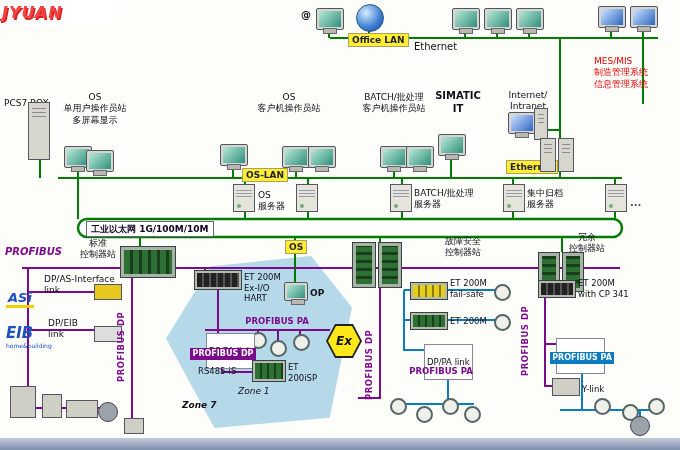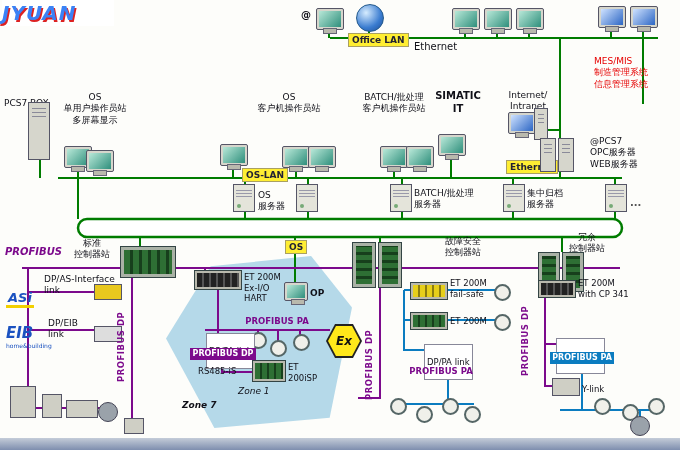--- a/index.html
+++ b/index.html
@@ -51,21 +51,21 @@
   .instr{position:absolute;z-index:2;width:13px;height:13px;border-radius:50%;background:#f0f0ea;border:2px solid #566}
   .devbox{position:absolute;z-index:2;background:#cfcfc5;border:1px solid #556}
   .motor{position:absolute;z-index:2;width:18px;height:18px;border-radius:50%;background:#9aa2aa;border:1px solid #445}
   .hexo{position:absolute;z-index:2;clip-path:polygon(25% 0,75% 0,100% 50%,75% 100%,25% 100%,0 50%);background:#222}
   .hexi{position:absolute;inset:2px;display:flex;align-items:center;justify-content:center;
         clip-path:polygon(25% 0,75% 0,100% 50%,75% 100%,25% 100%,0 50%);
         background:#ffe81a;font-style:italic;font-weight:bold;font-size:12px;color:#111}
   .zonepoly{position:absolute;z-index:0;left:166px;top:256px;width:186px;height:172px;background:#b5d9e9;
             clip-path:polygon(24% 6%,78% 0,100% 30%,88% 94%,26% 100%,0 48%)}
   .logo{position:absolute;z-index:3;left:2px;top:0;width:112px;height:26px;background:#fff;
-        font-style:italic;font-weight:900;font-size:20px;letter-spacing:1px;color:#3b82f6;
+        font-style:italic;font-weight:900;font-size:16px;letter-spacing:1px;color:#ef4444;
         text-shadow:1.5px 1.5px 0 #d22;line-height:26px}
   .banner{position:absolute;z-index:3;left:0;top:26px;width:278px;height:28px;background:#00d23c;
           color:#f00000;font-weight:bold;font-size:16.5px;line-height:28px;padding-left:4px;
           box-sizing:border-box;white-space:nowrap}
   .asilogo{position:absolute;z-index:2;font-style:italic;font-weight:900;font-size:13px;color:#1b52c0;
            border-bottom:3px solid #f2d000;padding:0 2px}
   .eiblogo{position:absolute;z-index:2;font-style:italic;font-weight:900;font-size:15px;color:#1b52c0}
   .eibsub{position:absolute;z-index:2;font-size:6px;color:#1b52c0}
   .bottombar{position:absolute;z-index:3;left:0;bottom:0;width:680px;height:12px;
              background:linear-gradient(#c4ccd8,#7e8eae)}
@@ -130,23 +130,20 @@
 多屏幕显示</div>
   <div class="lbl" style="left:246px;top:92px;width:86px">OS
 客户机操作员站</div>
   <div class="lbl" style="left:346px;top:92px;width:96px">BATCH/批处理
 客户机操作员站</div>
   <div class="lbl" style="left:498px;top:90px;width:60px">Internet/
 Intranet</div>
   <div class="lbl bold fs10" style="left:430px;top:90px;width:56px">SIMATIC
 IT</div>
   <div class="lbl left-a" style="left:4px;top:98px;width:54px">PCS7 BOX</div>
-  <div class="lbl left-a" style="left:590px;top:136px;width:86px">@PCS7
-OPC服务器
-WEB服务器</div>
   <div class="ylabel" style="left:506px;top:160px">Ethernet</div>
 
   <div class="tower" style="left:28px;top:102px;width:20px;height:56px"></div>
   <div class="monitor" style="left:64px;top:146px"></div>
   <div class="monitor" style="left:86px;top:150px"></div>
   <div class="monitor" style="left:220px;top:144px"></div>
   <div class="monitor" style="left:282px;top:146px"></div>
   <div class="monitor" style="left:308px;top:146px"></div>
   <div class="monitor" style="left:380px;top:146px"></div>
   <div class="monitor" style="left:406px;top:146px"></div>
@@ -163,23 +160,24 @@
   <div class="server" style="left:503px;top:184px"></div>
   <div class="server" style="left:605px;top:184px"></div>
   <div class="lbl left-a" style="left:258px;top:190px;width:40px">OS
 服务器</div>
   <div class="lbl left-a" style="left:414px;top:188px;width:72px">BATCH/批处理
 服务器</div>
   <div class="lbl left-a" style="left:527px;top:188px;width:56px">集中归档
 服务器</div>
   <div class="lbl gray fs10" style="left:630px;top:200px">···</div>
 
+  <div class="busbox" style="left:86px;top:221px">工业以太网 1G/100M/10M</div>
   <div class="lbl purple italic fs10 left-a" style="left:5px;top:246px;width:70px">PROFIBUS</div>
 
-  <div class="lbl" style="left:70px;top:238px;width:44px">标准
+  <div class="lbl" style="left:76px;top:238px;width:44px">标准
 控制器站</div>
   <div class="plc" style="left:120px;top:246px;width:54px;height:30px"></div>
   <div class="ylabel" style="left:285px;top:240px">OS</div>
   <div class="lbl" style="left:432px;top:236px;width:62px">故障安全
 控制器站</div>
   <div class="plc vert" style="left:352px;top:242px;width:22px;height:44px"></div>
   <div class="plc vert" style="left:378px;top:242px;width:22px;height:44px"></div>
   <div class="lbl" style="left:552px;top:232px;width:70px">冗余
 控制器站</div>
   <div class="plc vert" style="left:538px;top:252px;width:20px;height:38px"></div>

